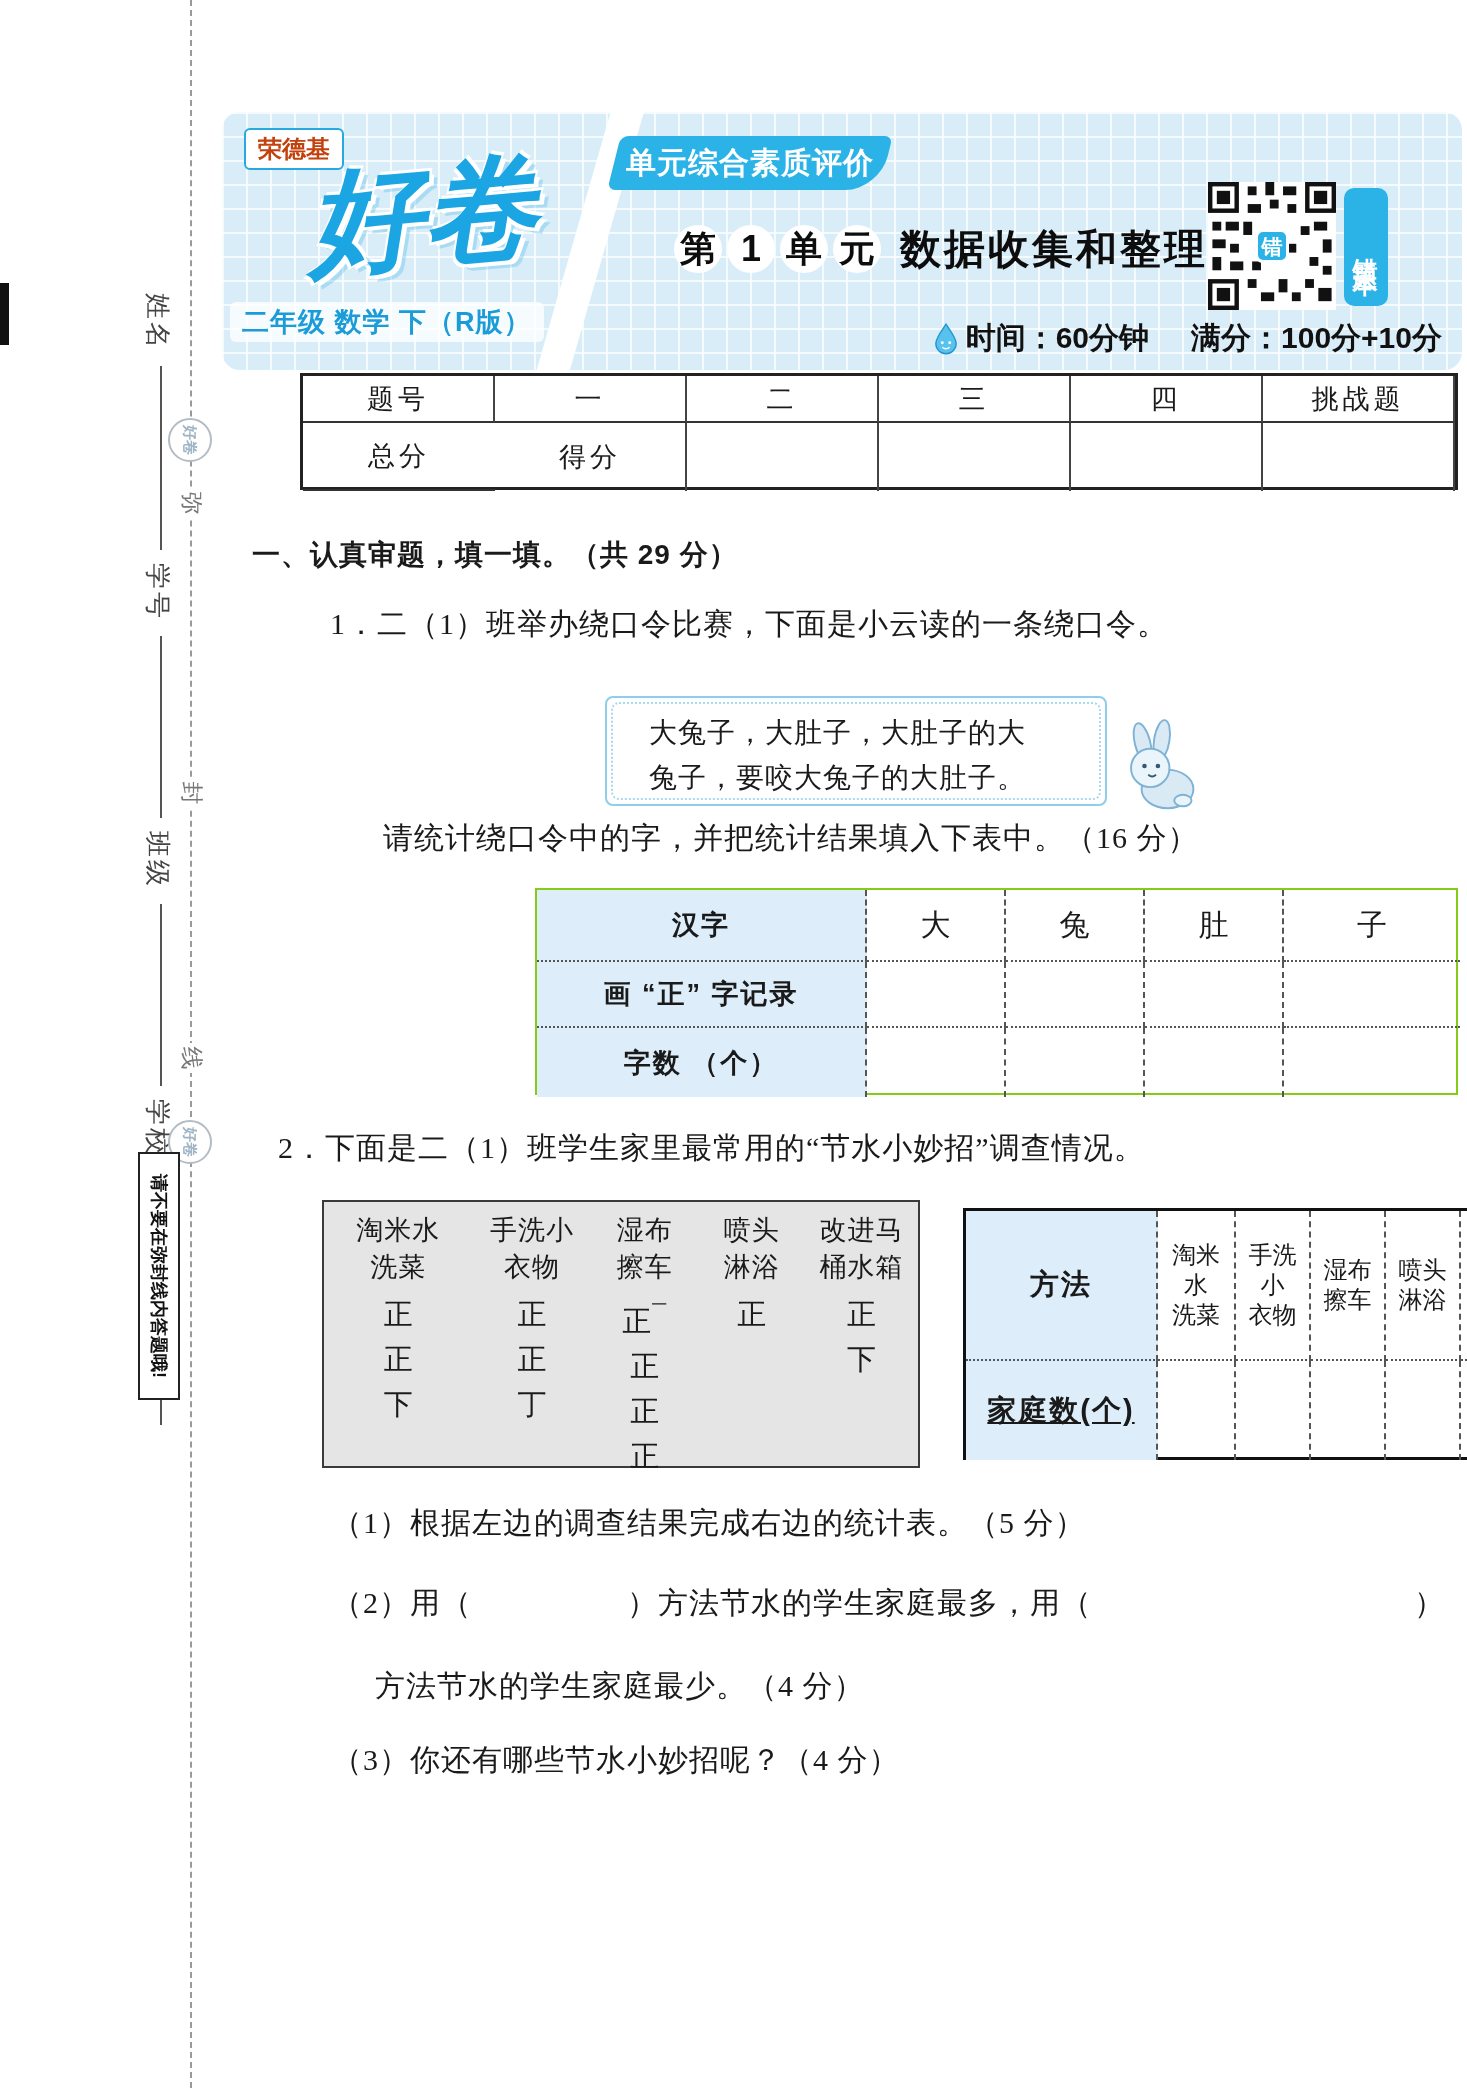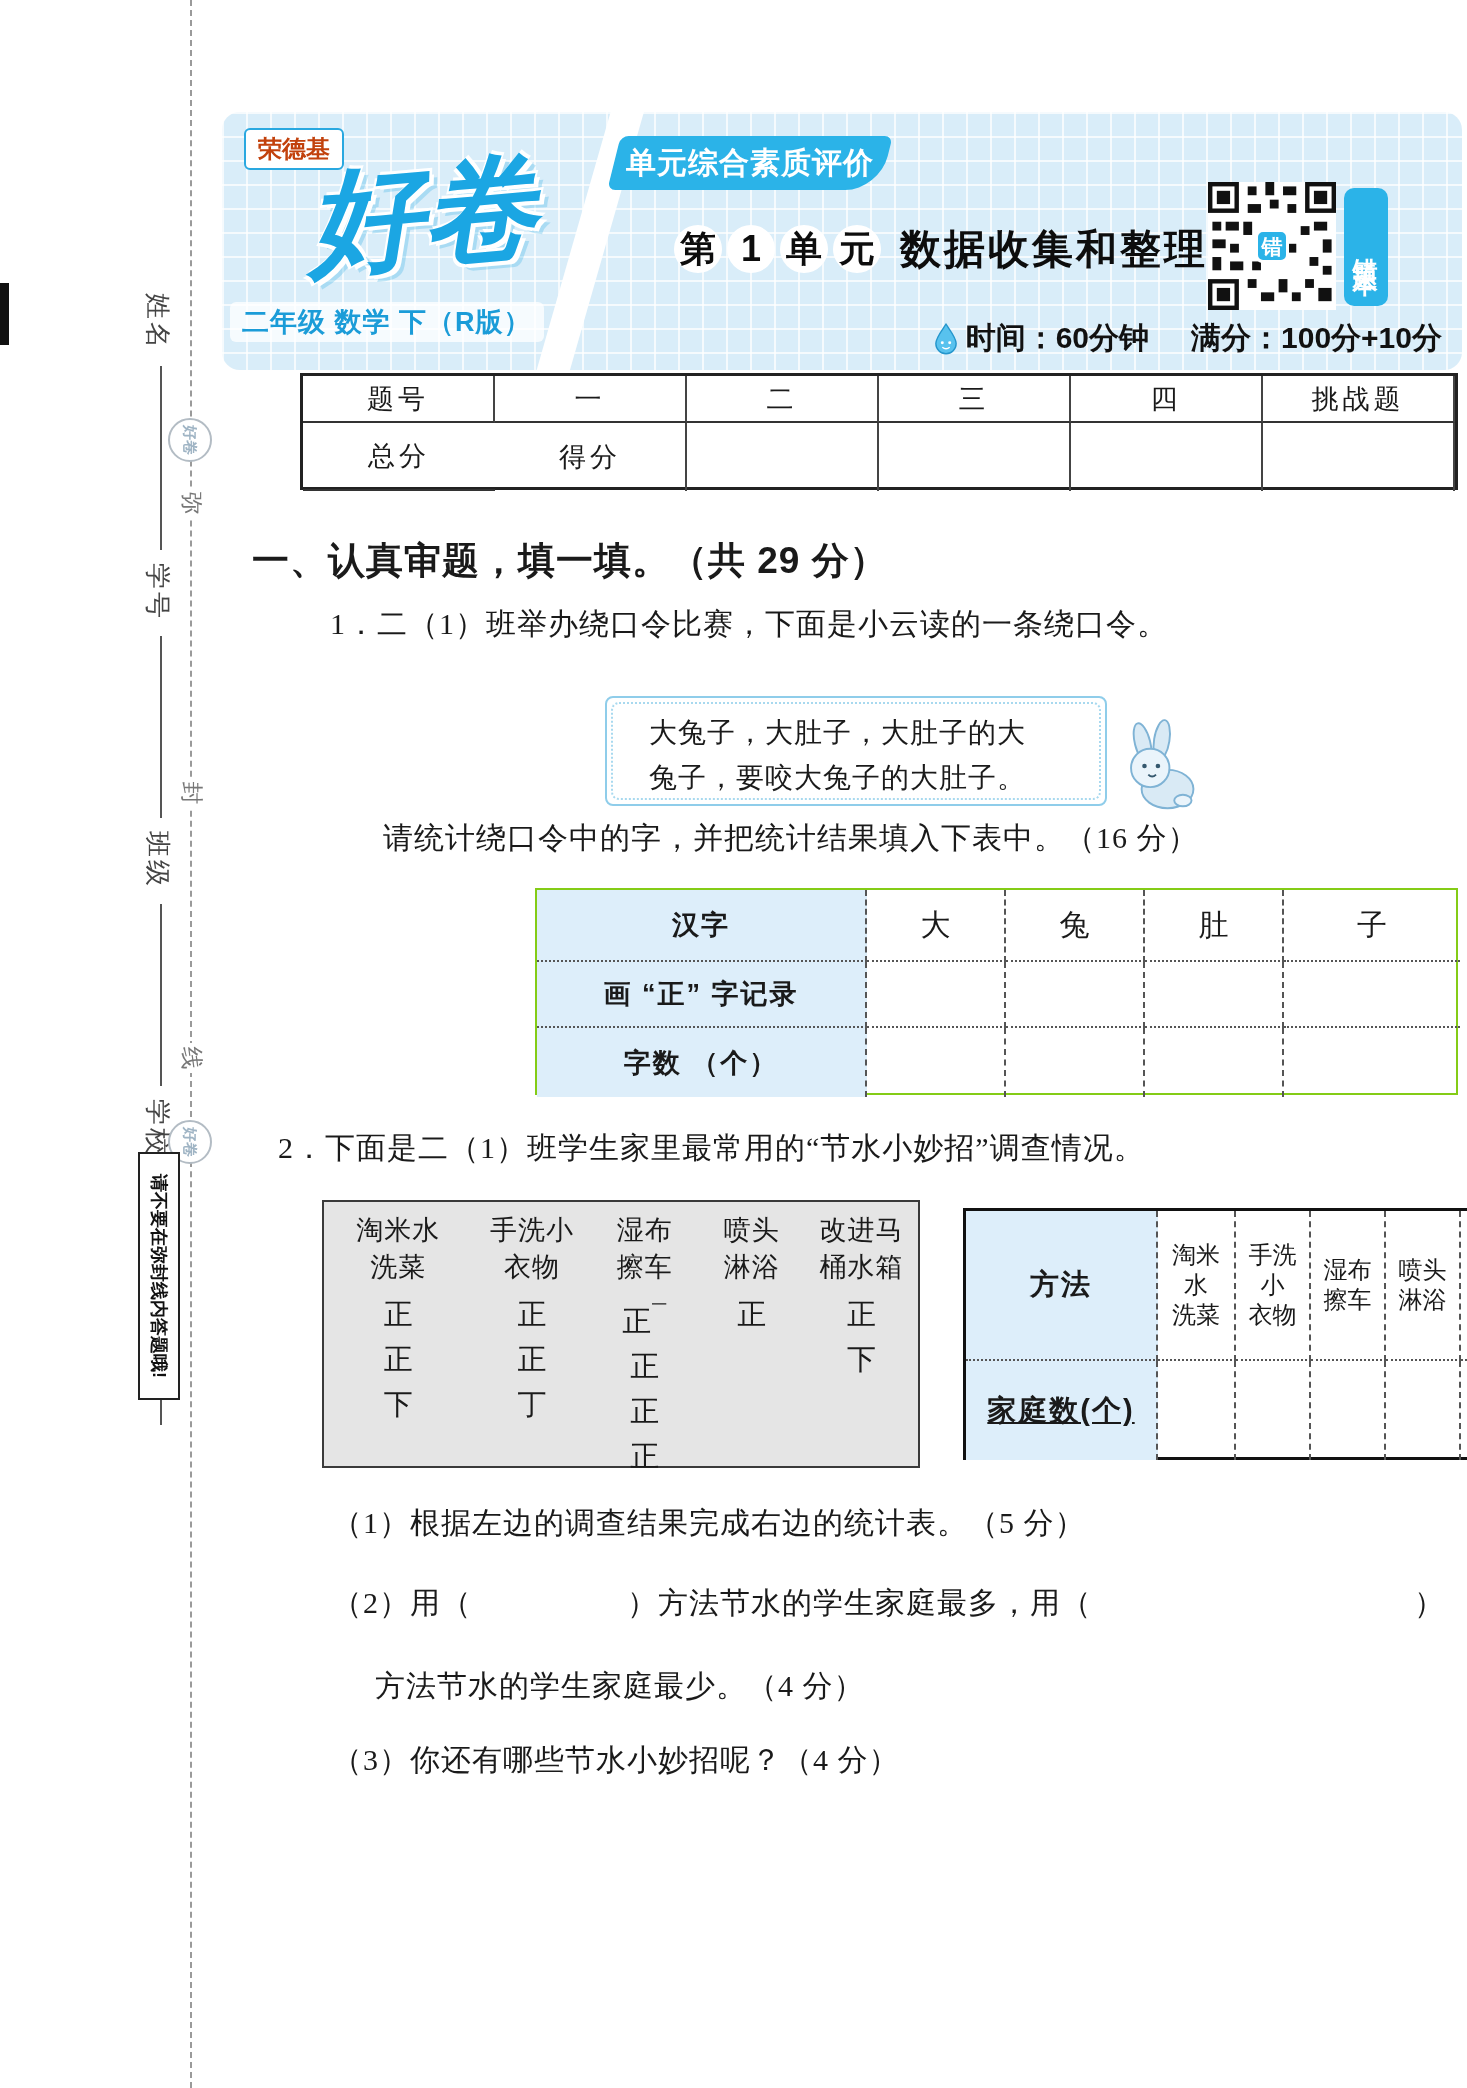--- a/index.html
+++ b/index.html
@@ -99,21 +99,21 @@
   }
   .score-table > div {
     border-right:2px solid #444; border-bottom:2.5px solid #333;
     display:flex; align-items:center; justify-content:center;
     font-size:27px; letter-spacing:4px;
   }
   .score-table > div:nth-child(7n) { border-right:none; }
   .score-table > div:nth-child(n+8) { border-bottom:none; }
 
   
-  .sec-heading { left:252px; top:536px; font-size:37px; letter-spacing:1px;text-align:right; }
+  .sec-heading { left:252px; top:536px; font-size:28px; letter-spacing:1px;text-align:right; }
   .q-stem { font-size:30px; letter-spacing:1px; white-space:nowrap; }
 
   
   .twister-box { left:605px; top:696px; width:502px; height:110px; border:2px solid #8fcdea; border-radius:8px; background:#fff; }
   .twister-inner {
     position:absolute; inset:4px; border:2px dotted #a8d9ef; border-radius:8px;
     padding:6px 0 0 36px; font-size:28px; line-height:45px; letter-spacing:1px;
   }
 
   

